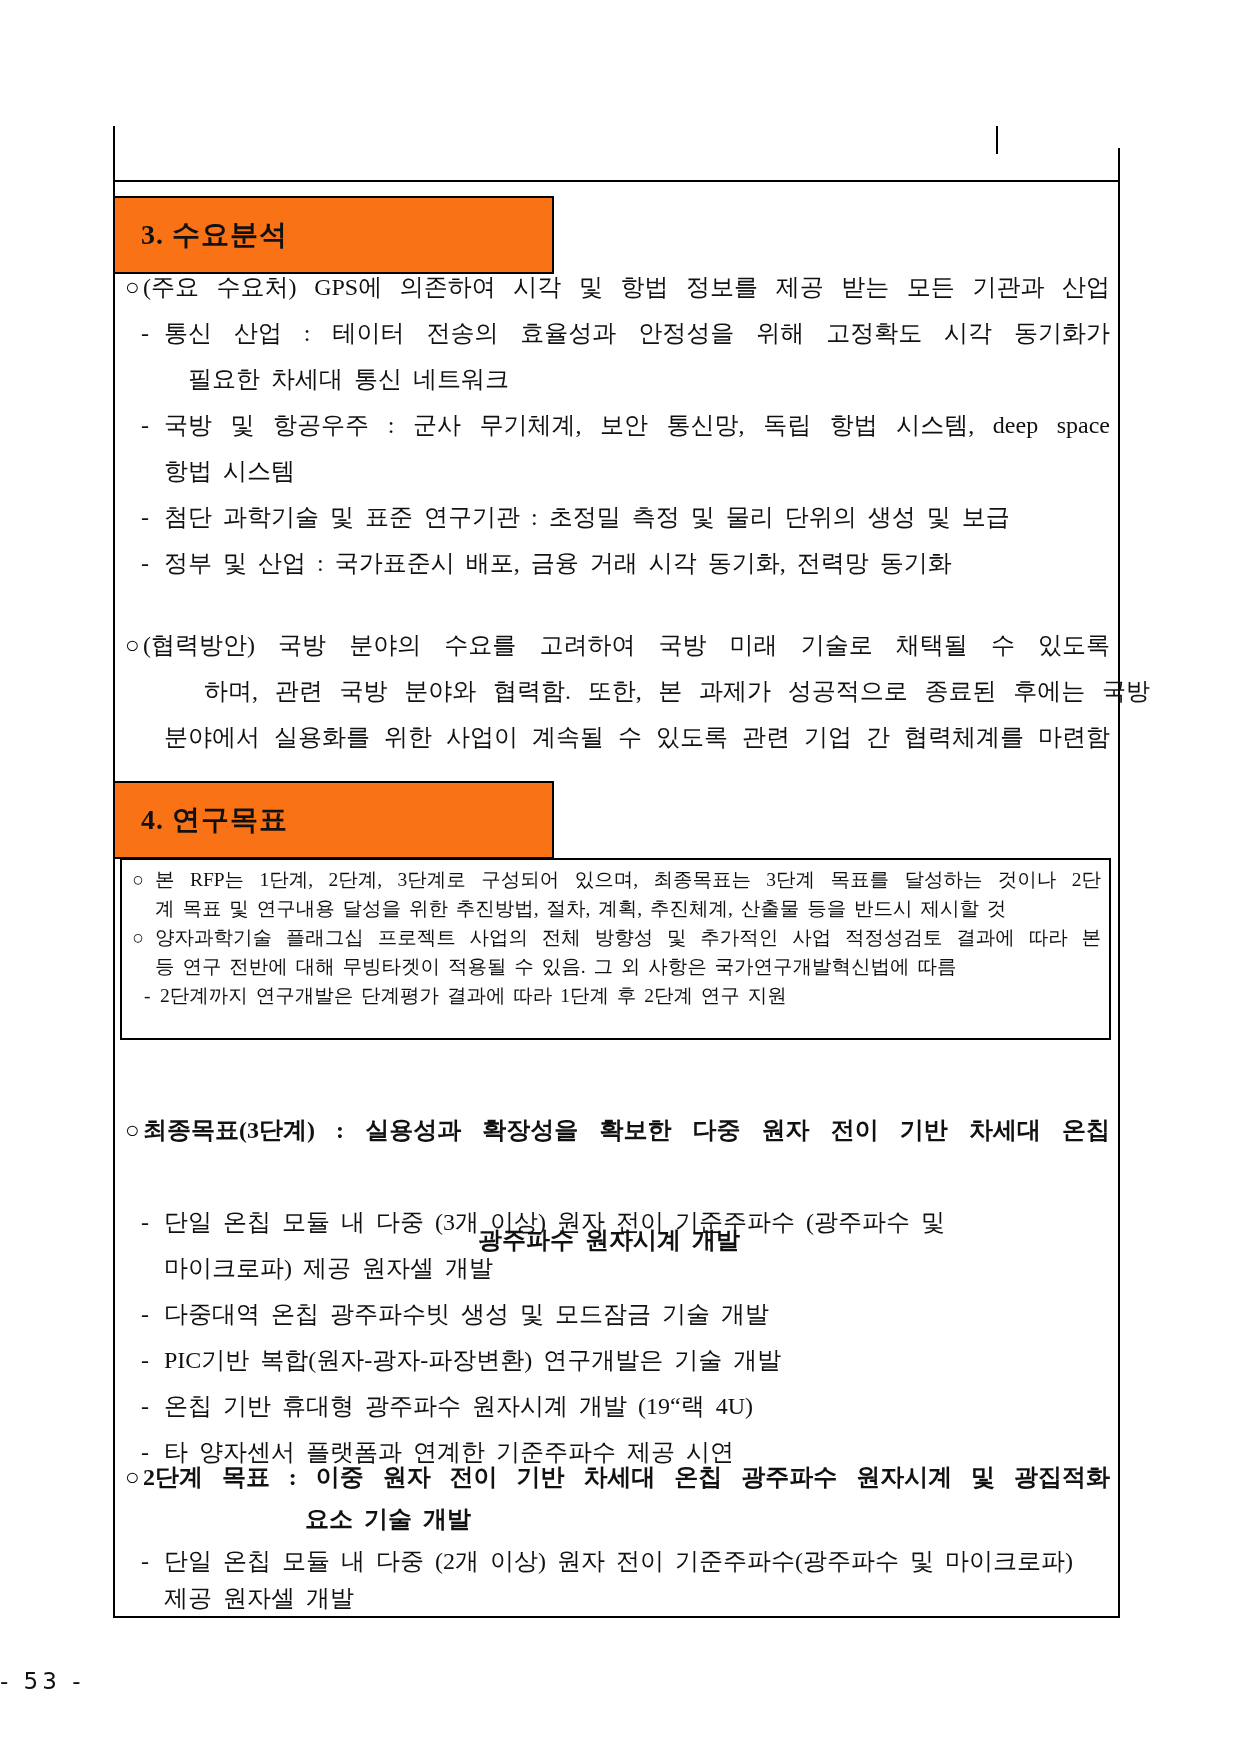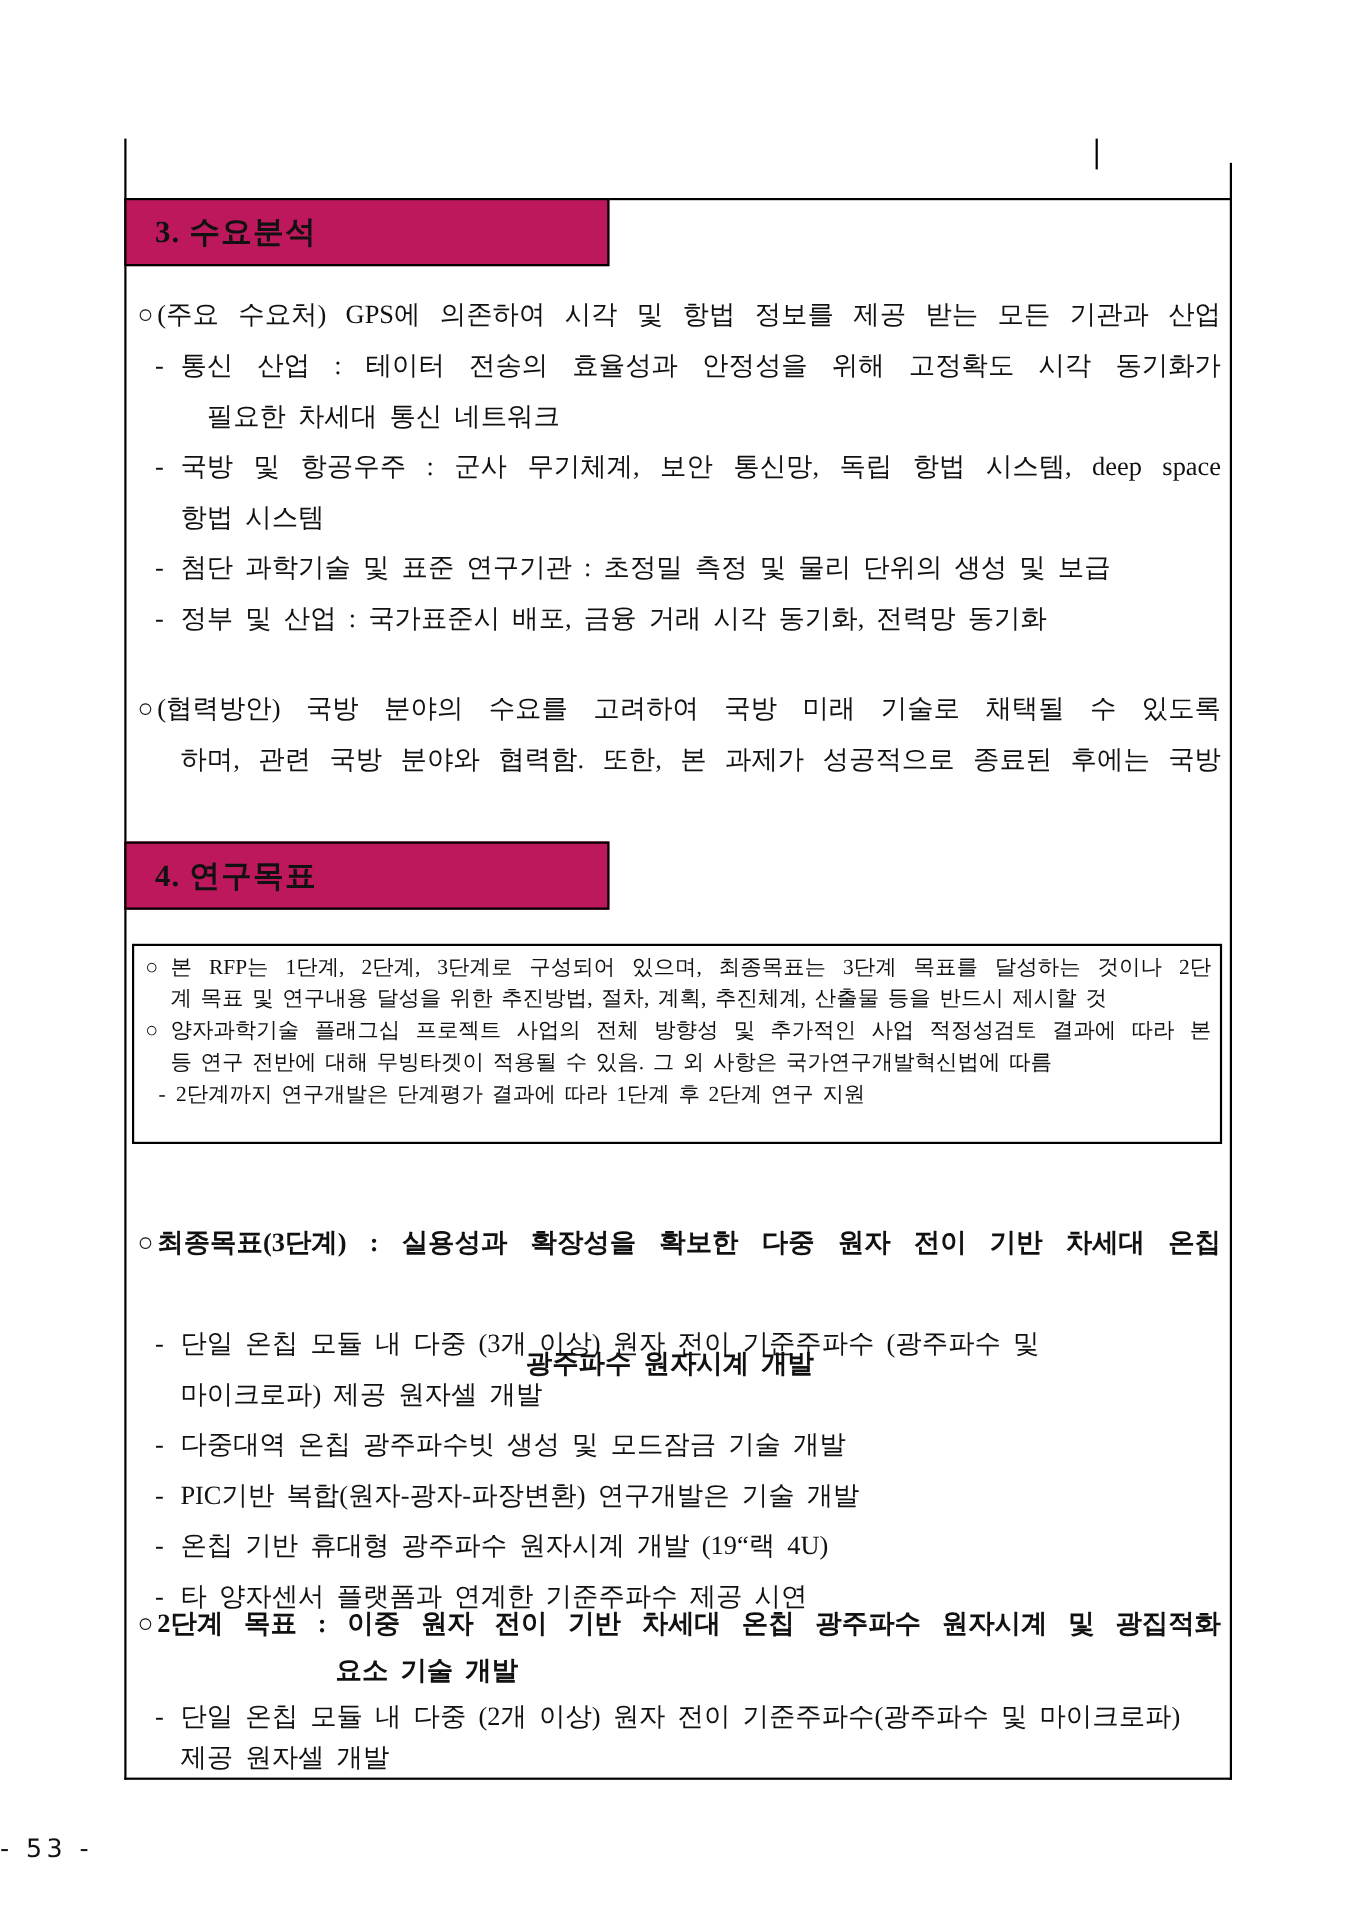--- a/index.html
+++ b/index.html
@@ -13,30 +13,31 @@
     overflow:hidden;
   }
   
   .vline{position:absolute;width:2px;background:#000;}
   .hline{position:absolute;height:2px;background:#000;}
   
   .secbox{
     position:absolute;
     left:113px;
     width:441px;
-    height:62px;
-    background:#be185d;
+    height:78px;
+    background:#f97316;
     border:2px solid #000;
     box-sizing:border-box;
     display:flex;
     align-items:center;
     padding-left:26px;
     font-weight:bold;
     font-size:28px;
     letter-spacing:1px;
+    margin-top:16px;
   }
   
   .ln{
     position:absolute;
     left:113px;
     width:997px;
     height:46px;
     line-height:46px;
     font-size:24px;
     white-space:nowrap;
@@ -128,22 +129,25 @@
   </div>
   <div class="ln lsub" style="top:540px;">
     <span class="mk">-</span>
     <span class="tx">정부 및 산업 : 국가표준시 배포, 금융 거래 시각 동기화, 전력망 동기화</span>
   </div>
 
   <div class="ln lo just" style="top:622px;">
     <span class="mk">○</span>
     <span class="tx">(협력방안) 국방 분야의 수요를 고려하여 국방 미래 기술로 채택될 수 있도록</span>
   </div>
-  <div class="ln lcont just" style="top:668px;">
+  <div class="ln lcont just" style="top:668px;padding-left:40px;">
     <span class="tx">하며, 관련 국방 분야와 협력함. 또한, 본 과제가 성공적으로 종료된 후에는 국방</span>
+  </div>
+  <div class="ln lcont just" style="top:714px;">
+    <span class="tx">분야에서 실용화를 위한 사업이 계속될 수 있도록 관련 기업 간 협력체계를 마련함</span>
   </div>
 
   <div class="secbox" style="top:765px;">
     <span>4. 연구목표</span>
   </div>
 
   <div class="rfpbox">
     <div class="rln ro just">
       <span class="mk">○</span>
       <span class="tx">본 RFP는 1단계, 2단계, 3단계로 구성되어 있으며, 최종목표는 3단계 목표를 달성하는 것이나 2단</span>

